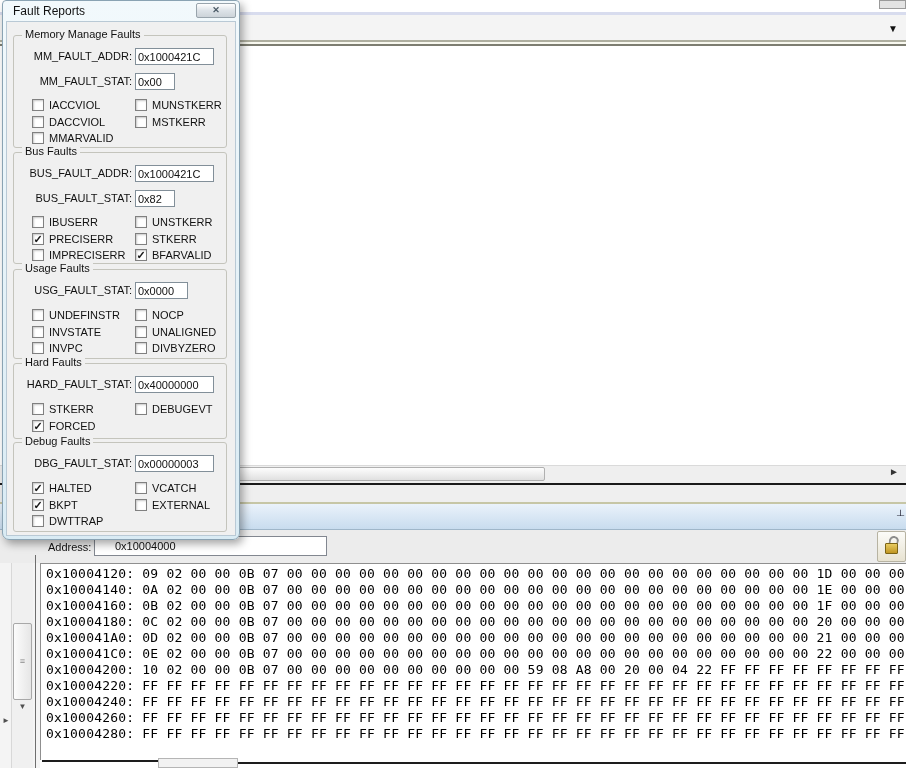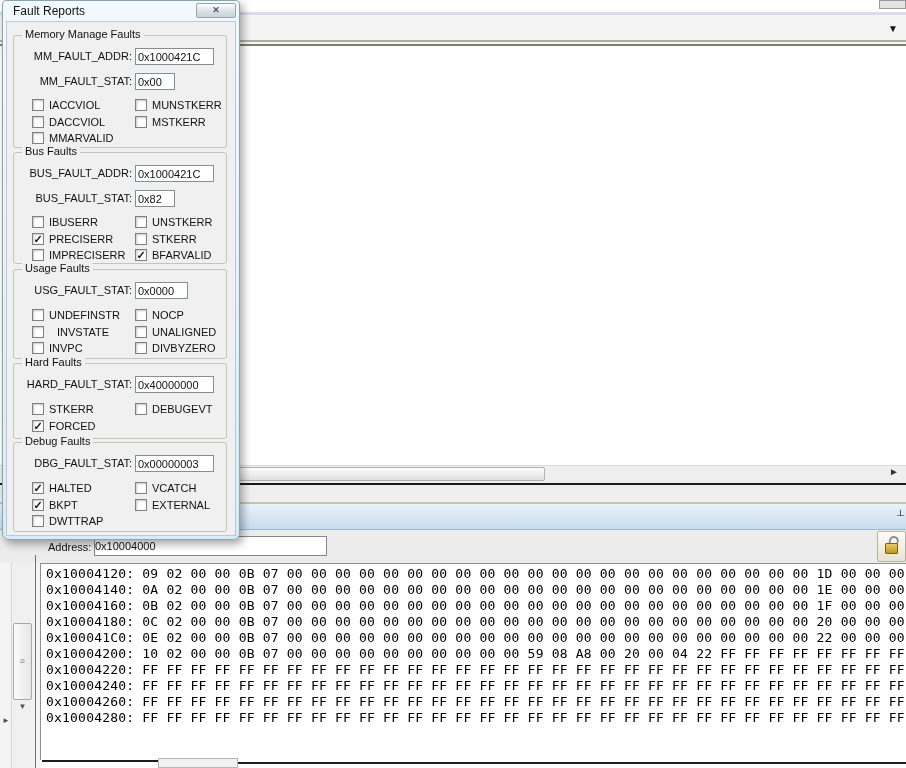--- a/index.html
+++ b/index.html
@@ -25,21 +25,21 @@
   .band-mid { top:485px; left:0; width:906px; height:17px; background:#efefef; }
   .oliveline { top:502px; left:0; width:906px; height:2px; background:#c6c6a6; }
   .blueband { top:504px; left:0; width:906px; height:26px; border-bottom:1px solid #9fb6c9;
               background:linear-gradient(#eaf2fb,#c8dcee); }
   .pin-glyph { top:510px; left:897px; font-size:10px; color:#223; }
 
   
   .addrband { top:530px; left:0; width:906px; height:33px; background:#ececec; }
   .addr-label { top:541px; left:48px; font-size:11px; color:#111; }
   .addr-input { top:536px; left:94px; width:233px; height:20px; border:1px solid #828790;
-                font-family:"Liberation Sans",sans-serif; font-size:11px; padding:0 0; background:#fff; color:#111; }
+                font-family:"Liberation Sans",sans-serif; font-size:11px; padding:0 20px; background:#fff; color:#111; }
   .lock-btn { top:531px; left:877px; width:29px; height:31px; border:1px solid #b7b3a2; border-radius:2px;
               background:linear-gradient(#fbfbf8,#e8e3d1); }
   .lock-shackle { position:absolute; top:4px; left:11px; width:10px; height:8px;
                   border:2px solid #8c8c8c; border-bottom:none; border-radius:5px 5px 0 0; transform:rotate(10deg); }
   .lock-body { position:absolute; top:11px; left:7px; width:13px; height:11px;
                background:linear-gradient(#e8cb60,#c09622); border:1px solid #7c6414; border-radius:1px; }
 
   
   .mem { top:563px; left:40px; width:866px; height:197px; background:#fff;
          border-left:1px solid #8f8f8f; border-top:1px solid #8f8f8f; overflow:hidden; }
@@ -116,20 +116,21 @@
     </div>
   </div>
   <div class="abs vline"></div>
 
   <div class="abs mem">
     <div class="mem-rows" id="mem-rows">
         <div class="mem-row">0x10004120: 09 02 00 00 0B 07 00 00 00 00 00 00 00 00 00 00 00 00 00 00 00 00 00 00 00 00 00 00 1D 00 00 00</div>
         <div class="mem-row">0x10004140: 0A 02 00 00 0B 07 00 00 00 00 00 00 00 00 00 00 00 00 00 00 00 00 00 00 00 00 00 00 1E 00 00 00</div>
         <div class="mem-row">0x10004160: 0B 02 00 00 0B 07 00 00 00 00 00 00 00 00 00 00 00 00 00 00 00 00 00 00 00 00 00 00 1F 00 00 00</div>
         <div class="mem-row">0x10004180: 0C 02 00 00 0B 07 00 00 00 00 00 00 00 00 00 00 00 00 00 00 00 00 00 00 00 00 00 00 20 00 00 00</div>
+        <div class="mem-row">0x100041A0: 0D 02 00 00 0B 07 00 00 00 00 00 00 00 00 00 00 00 00 00 00 00 00 00 00 00 00 00 00 21 00 00 00</div>
         <div class="mem-row">0x100041C0: 0E 02 00 00 0B 07 00 00 00 00 00 00 00 00 00 00 00 00 00 00 00 00 00 00 00 00 00 00 22 00 00 00</div>
         <div class="mem-row">0x10004200: 10 02 00 00 0B 07 00 00 00 00 00 00 00 00 00 00 59 08 A8 00 20 00 04 22 FF FF FF FF FF FF FF FF</div>
         <div class="mem-row">0x10004220: FF FF FF FF FF FF FF FF FF FF FF FF FF FF FF FF FF FF FF FF FF FF FF FF FF FF FF FF FF FF FF FF</div>
         <div class="mem-row">0x10004240: FF FF FF FF FF FF FF FF FF FF FF FF FF FF FF FF FF FF FF FF FF FF FF FF FF FF FF FF FF FF FF FF</div>
         <div class="mem-row">0x10004260: FF FF FF FF FF FF FF FF FF FF FF FF FF FF FF FF FF FF FF FF FF FF FF FF FF FF FF FF FF FF FF FF</div>
         <div class="mem-row">0x10004280: FF FF FF FF FF FF FF FF FF FF FF FF FF FF FF FF FF FF FF FF FF FF FF FF FF FF FF FF FF FF FF FF</div>
       </div>
   </div>
   <div class="abs bottomline-l"></div>
   <div class="abs bottomline-r"></div>
@@ -204,21 +205,21 @@
           <span class="fld-label" style="top: 14px;">USG_FAULT_STAT:</span>
           <input class="fld-input" value="0x0000" style="top: 12px; width: 53px;">
           <span class="chk" style="top: 38px; left: 18px;">
             <span class="cb"></span>
             <span class="cb-label">UNDEFINSTR</span>
           </span>
           <span class="chk" style="top: 38px; left: 121px;">
             <span class="cb"></span>
             <span class="cb-label">NOCP</span>
           </span>
-          <span class="chk" style="top: 54.5px; left: 18px; gap: 8px;">
+          <span class="chk" style="top: 54.5px; left: 18px;">
             <span class="cb"></span>
             <span class="cb-label">INVSTATE</span>
           </span>
           <span class="chk" style="top: 54.5px; left: 121px;">
             <span class="cb"></span>
             <span class="cb-label">UNALIGNED</span>
           </span>
           <span class="chk" style="top: 71px; left: 18px;">
             <span class="cb"></span>
             <span class="cb-label">INVPC</span>

